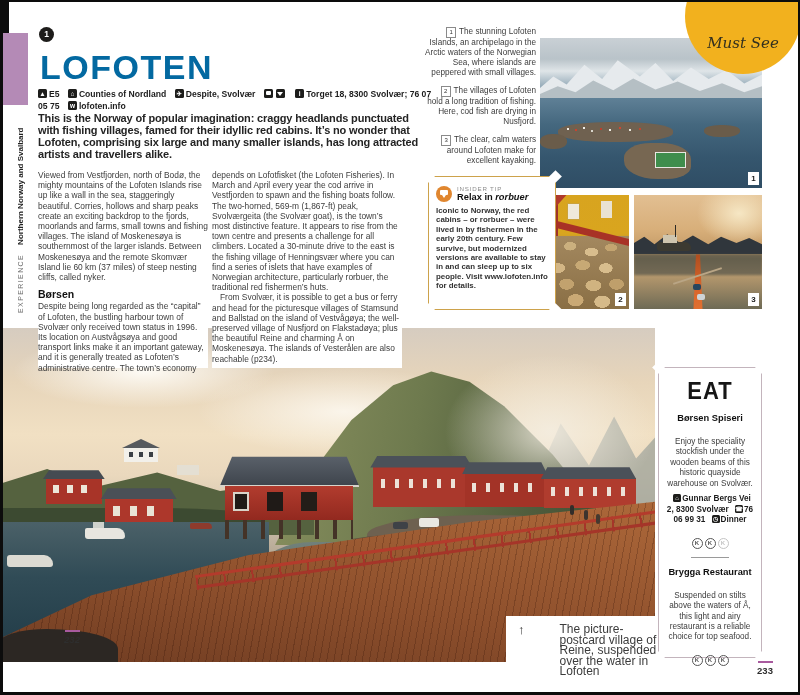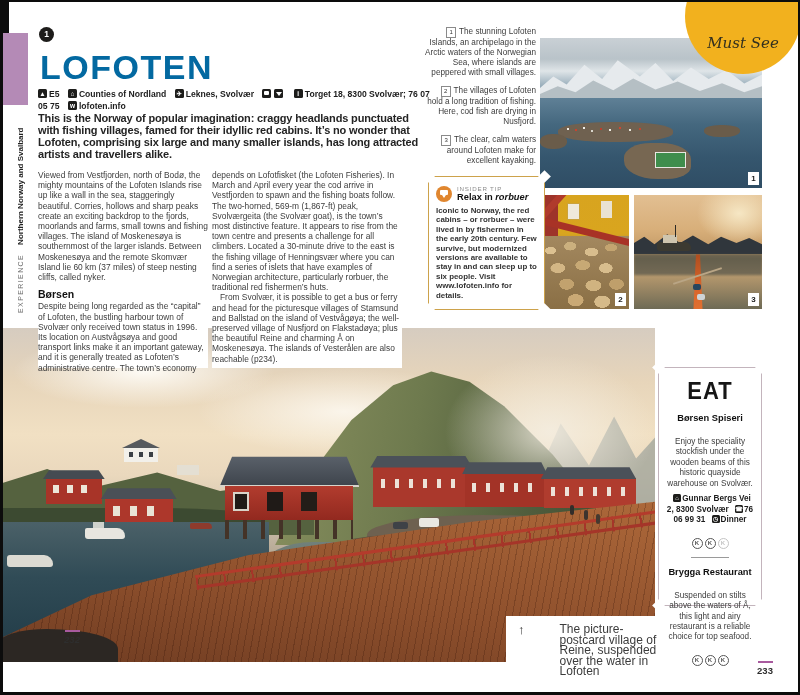--- a/index.html
+++ b/index.html
@@ -57,21 +57,21 @@
   .indent{text-indent:8px;}
 
   
   #caps{position:absolute;left:424px;top:27px;width:112px;z-index:6;text-align:right;
         font-size:8.2px;line-height:10px;color:#3c3c3c;}
   #caps .capitem{margin-bottom:8px;}
   .numbox{display:inline-block;width:8px;height:9px;border:1px solid #8a8a8a;font-size:6px;
           line-height:9px;text-align:center;color:#333;margin-right:3px;vertical-align:0;}
 
   
-  #tip{position:absolute;left:428px;top:176px;width:117px;height:134px;box-sizing:border-box;
+  #tip{position:absolute;left:428px;top:176px;width:128px;height:134px;box-sizing:border-box;
        border:1px solid #cda24b;background:#fff;z-index:6;padding:8px 7px 0;}
   .notch{position:absolute;width:9px;height:9px;background:#fff;transform:rotate(45deg);z-index:7;}
   .n-tl{left:-5px;top:-5px;} .n-tr{right:-5px;top:-5px;}
   .n-bl{left:-5px;bottom:-5px;} .n-br{right:-5px;bottom:-5px;}
   #tip-head{display:flex;align-items:center;}
   #tip-icon{width:16px;height:16px;border-radius:50%;background:#e0862f;margin-right:5px;
             position:relative;flex:none;}
   #tip-icon i{position:absolute;left:4px;top:4.5px;width:8px;height:5px;background:#fff;border-radius:1px;}
   #tip-icon b{position:absolute;left:6px;top:9.5px;width:0;height:0;
               border-left:2px solid transparent;border-right:2px solid transparent;
@@ -220,21 +220,21 @@
     box-shadow:14px 5px 0 #3c332e,26px 9px 0 #45392f;}
   #bp-fg{left:0;top:90%;width:18%;height:10%;background:#2c2723;border-radius:40% 60% 0 0;}
 
   
   #bcap{position:absolute;left:506px;top:616px;width:152px;height:46px;background:#fff;z-index:6;
         display:flex;padding-top:8px;box-sizing:border-box;}
   #bcap .arr{font-size:13px;color:#333;margin:0 7px 0 12px;line-height:12px;}
   #bcap .txt{font-size:12px;line-height:10.6px;color:#3c3c3c;width:118px;margin-left:28px;}
 
   
-  #eat{position:absolute;left:658px;top:367px;width:104px;height:239px;box-sizing:border-box;
+  #eat{position:absolute;left:658px;top:367px;width:104px;height:291px;box-sizing:border-box;
        border:1px solid #c3b4bc;background:#fff;z-index:6;padding:10px 6px 0;text-align:center;}
   #eat h2{margin:0;font-size:22px;font-weight:900;letter-spacing:1px;color:#161616;
           transform:scaleY(1.08);}
   .ename{font-size:9.3px;font-weight:bold;color:#101010;margin-top:9px;}
   .edesc{font-size:8.2px;line-height:10.4px;color:#3c3c3c;margin-top:14px;}
   .edet{font-size:8.2px;font-weight:bold;line-height:10.6px;color:#1c1c1c;margin-top:5px;}
   .edet .ic{width:8px;height:8px;line-height:8px;font-size:6px;margin:0 1px 0 4px;}
   .kline{margin-top:5px;}
   .k{display:inline-block;width:9px;height:9px;border:1px solid #555;border-radius:50%;
      font-size:6px;font-weight:bold;color:#555;line-height:9px;text-align:center;margin:0 1px;}
@@ -265,21 +265,21 @@
 
   <div id="badge">1</div>
   <h1 id="title">LOFOTEN</h1>
   <div id="mustsee">
     <span>Must See</span>
   </div>
 
   <div id="infoline">
     <span class="ic first"><i>▲</i></span><span>E5</span>
     <span class="ic"><i>⌂</i></span><span>Counties of Nordland</span>
-    <span class="ic"><i>✈</i></span><span>Leknes, Svolvær</span>
+    <span class="ic"><i>✈</i></span><span>Despite, Svolvær</span>
     <span class="ic ic-bus"><i></i></span><span class="ic ic-ferry" style="margin-left:1px;"><i></i></span>
     <span class="ic"><i>i</i></span><span>Torget 18, 8300 Svolvær; 76 07 05 75</span>
     <span class="ic"><i>w</i></span><span>lofoten.info</span>
   </div>
 
   <p id="intro">This is the Norway of popular imagination: craggy headlands punctuated with fishing villages, famed for their idyllic red cabins. It’s no wonder that Lofoten, comprising six large and many smaller islands, has long attracted artists and travellers alike.</p>
 
   <div class="col" id="col1">
     <p>Viewed from Vestfjorden, north of Bodø, the mighty mountains of the Lofoten Islands rise up like a wall in the sea, staggeringly beautiful. Corries, hollows and sharp peaks create an exciting backdrop to the fjords, moorlands and farms, small towns and fishing villages. The island of Moskenesøya is southernmost of the larger islands. Between Moskenesøya and the remote Skomvær Island lie 60 km (37 miles) of steep nesting cliffs, called nyker.</p>
     <h3>Børsen</h3>

